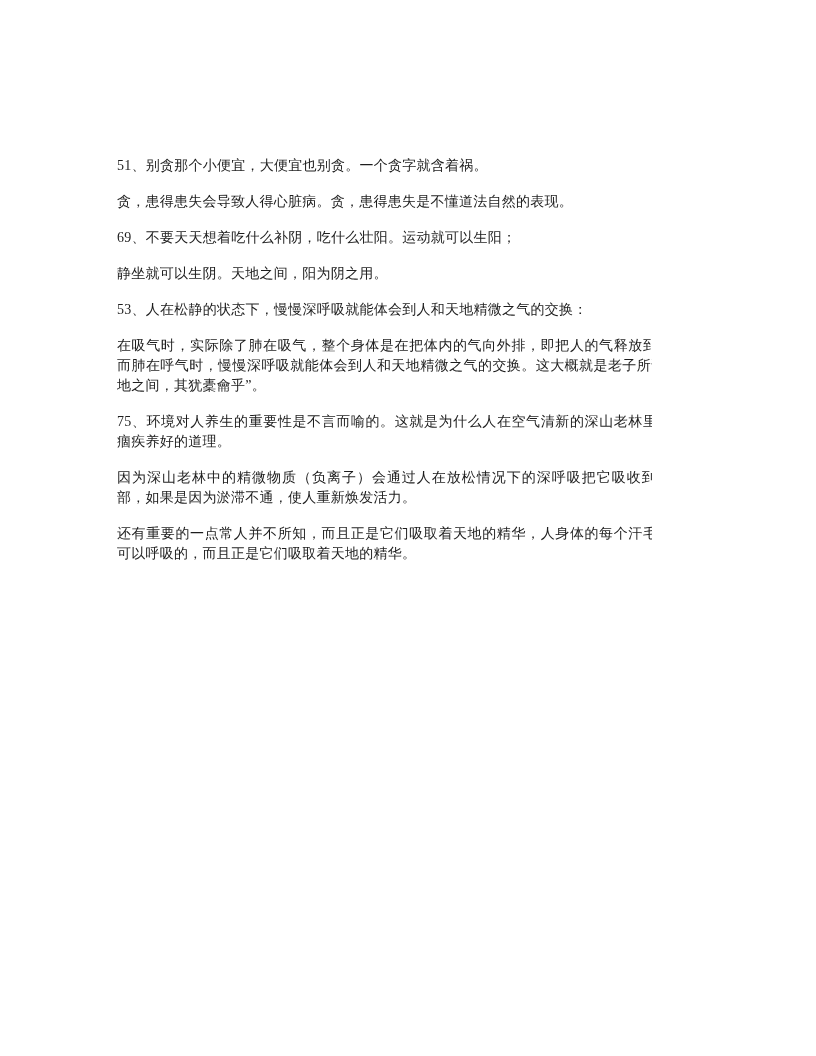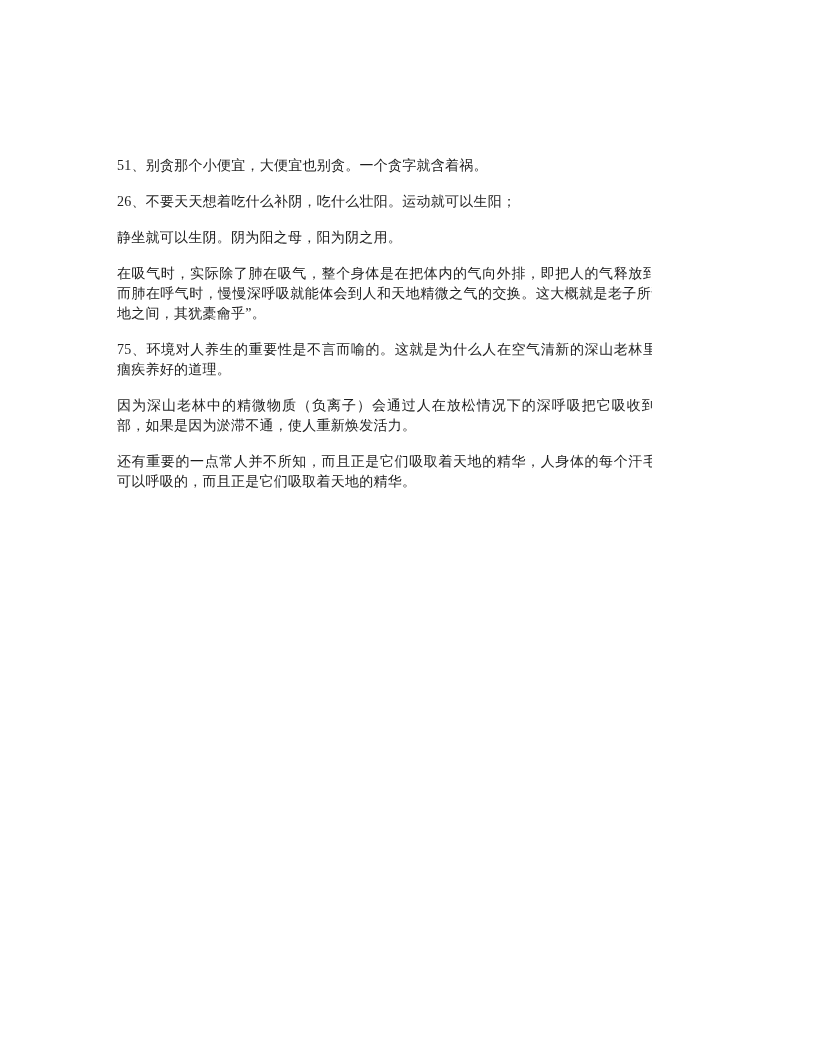--- a/index.html
+++ b/index.html
@@ -31,20 +31,22 @@
     letter-spacing: 0.25px;
     word-break: break-all;
   }
 </style>
 </head>
 <body>
 
 <div class="page">
   <div class="content">
     <p class="para">51、别贪那个小便宜，大便宜也别贪。一个贪字就含着祸。</p>
-    <p class="para">26、不要天天想着吃什么补阴，吃什么壮阳。运动就可以生阳；</p>
-    <p class="para">静坐就可以生阴。阴为阳之母，阳为阴之用。</p>
+    <p class="para">贪，患得患失会导致人得心脏病。贪，患得患失是不懂道法自然的表现。</p>
+    <p class="para">69、不要天天想着吃什么补阴，吃什么壮阳。运动就可以生阳；</p>
+    <p class="para">静坐就可以生阴。天地之间，阳为阴之用。</p>
+    <p class="para">53、人在松静的状态下，慢慢深呼吸就能体会到人和天地精微之气的交换：</p>
     <p class="para">在吸气时，实际除了肺在吸气，整个身体是在把体内的气向外排，即把人的气释放到天地；而肺在呼气时，慢慢深呼吸就能体会到人和天地精微之气的交换。这大概就是老子所说的“天地之间，其犹橐龠乎”。</p>
     <p class="para">75、环境对人养生的重要性是不言而喻的。这就是为什么人在空气清新的深山老林里，会把痼疾养好的道理。</p>
     <p class="para">因为深山老林中的精微物质（负离子）会通过人在放松情况下的深呼吸把它吸收到人体内部，如果是因为淤滞不通，使人重新焕发活力。</p>
     <p class="para">还有重要的一点常人并不所知，而且正是它们吸取着天地的精华，人身体的每个汗毛孔都是可以呼吸的，而且正是它们吸取着天地的精华。</p>
   </div>
 </div>
 
 </body></html>

